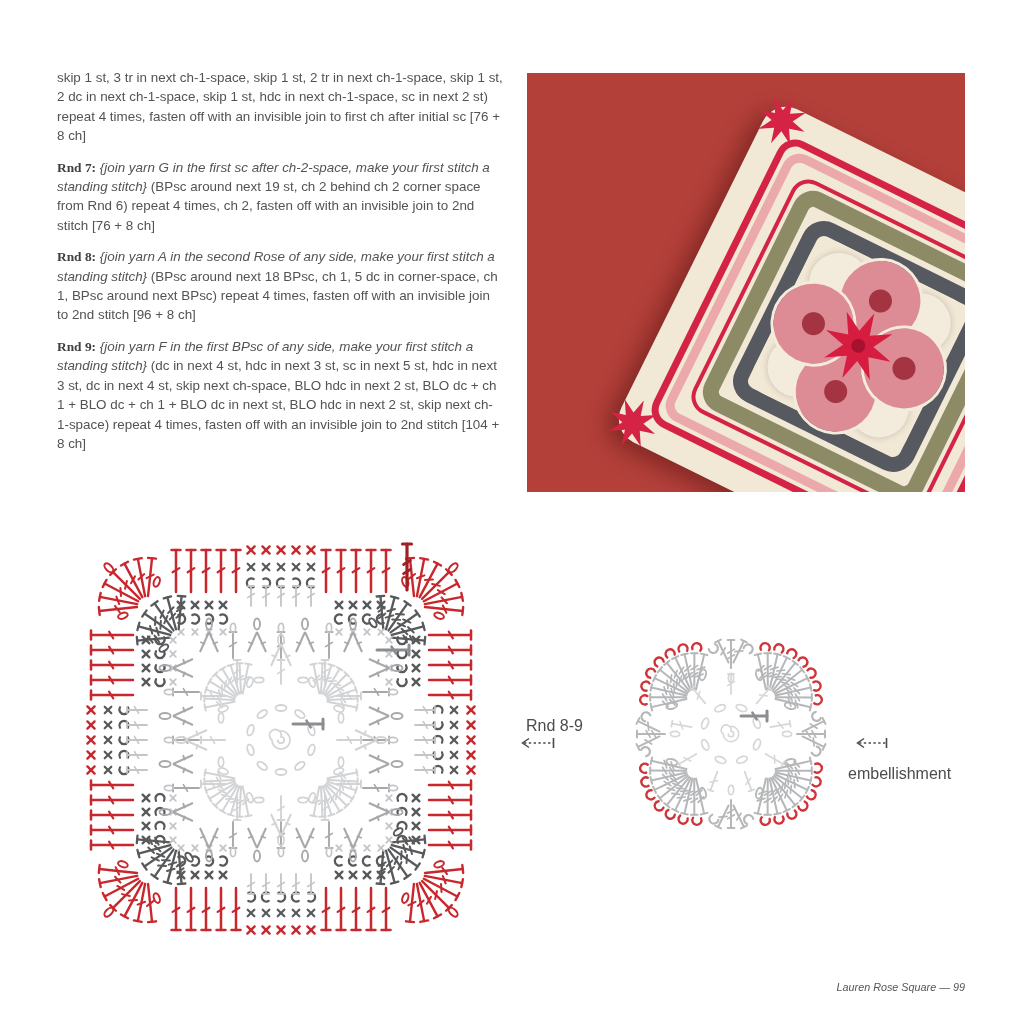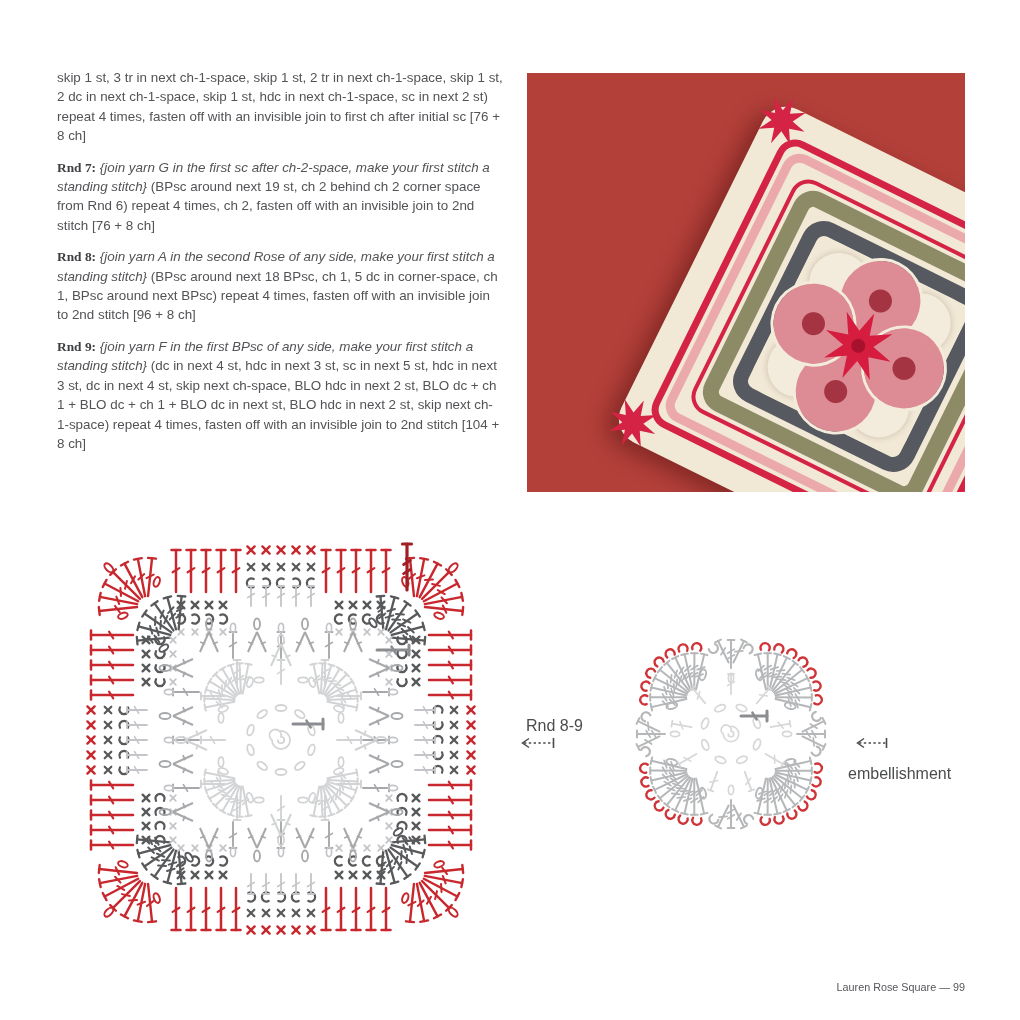--- a/index.html
+++ b/index.html
@@ -47,21 +47,21 @@
   .big-chart{position:absolute;left:54px;top:514px;width:455px;height:446px;}
   .emb-chart{position:absolute;left:612px;top:616px;width:238px;height:240px;}
   .diagram-label{position:absolute;font-size:16px;color:#4b4c4e;line-height:12px;padding-left:7px;}
   .lbl-rnd89{left:519px;top:720px;}
   .lbl-emb{left:841px;top:720px;margin-top:48px;}
   .arrow-wrap{position:absolute;}
   .arr-rnd89{left:513px;top:736px;}
   .arr-emb{left:849px;top:736px;}
 
   
-  .footer{position:absolute;right:55px;top:981px;font-size:10.8px;color:#55565a;}
+  .footer{position:absolute;right:55px;top:981px;font-size:10.8px;color:#55565a;font-style:italic;}
 </style>
 </head>
 <body>
 
 <div class="text-block">
   <p><span>skip 1 st, 3 tr in next ch-1-space, skip 1 st, 2 tr in next ch-1-space, skip 1 st, 2 dc in next ch-1-space, skip 1 st, hdc in next ch-1-space, sc in next 2 st) repeat 4 times, fasten off with an invisible join to first ch after initial sc [76 + 8 ch]</span></p>
   <p>
     <span class="rnd-label">Rnd 7:</span>
     <span class="rnd-italic">{join yarn G in the first sc after ch-2-space, make your first stitch a standing stitch}</span>
     <span>(BPsc around next 19 st, ch 2 behind ch 2 corner space from Rnd 6) repeat 4 times, ch 2, fasten off with an invisible join to 2nd stitch [76 + 8 ch]</span>

